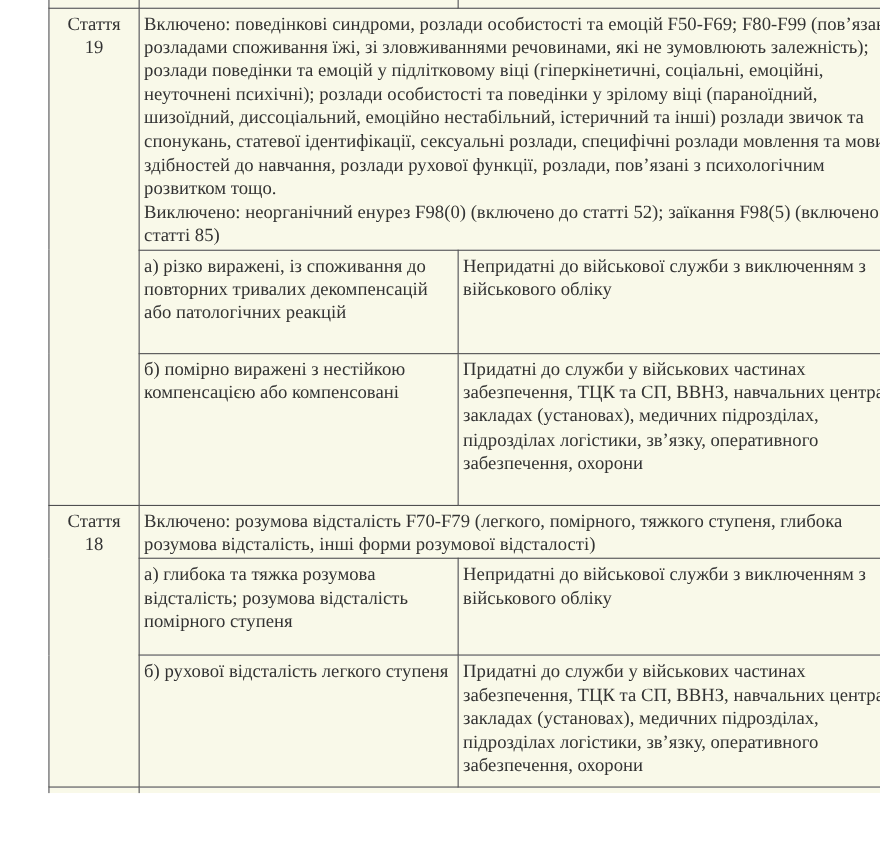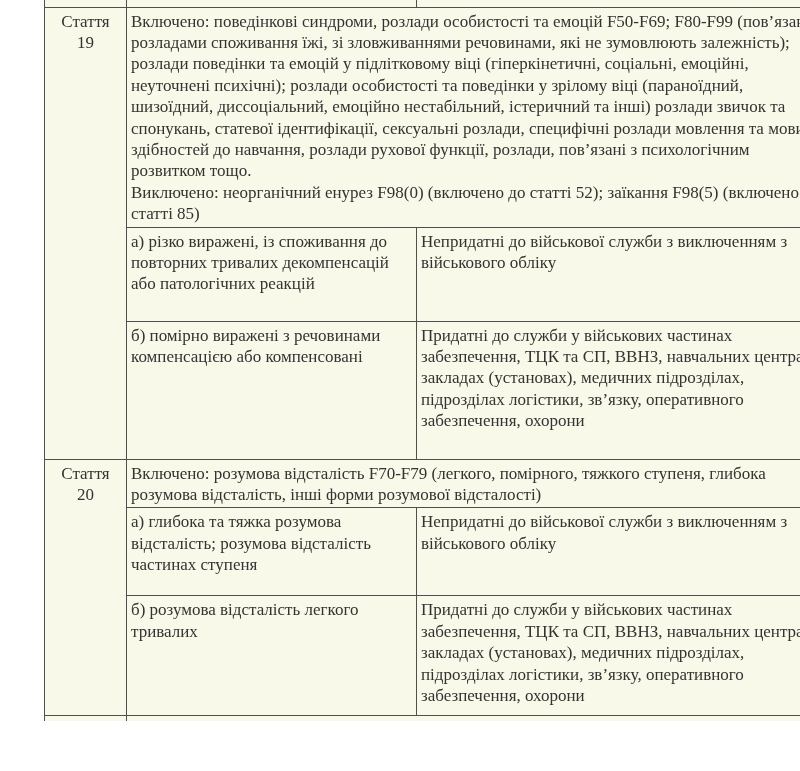--- a/index.html
+++ b/index.html
@@ -78,39 +78,39 @@
       <td class="desc-cell" colspan="2">
         <div class="para">Включено: поведінкові синдроми, розлади особистості та емоцій F50-F69; F80-F99 (пов’язані з розладами споживання їжі, зі зловживаннями речовинами, які не зумовлюють залежність); розлади поведінки та емоцій у підлітковому віці (гіперкінетичні, соціальні, емоційні, неуточнені психічні); розлади особистості та поведінки у зрілому віці (параноїдний, шизоїдний, диссоціальний, емоційно нестабільний, істеричний та інші) розлади звичок та спонукань, статевої ідентифікації, сексуальні розлади, специфічні розлади мовлення та мови, здібностей до навчання, розлади рухової функції, розлади, пов’язані з психологічним розвитком тощо.</div>
         <div class="para">Виключено: неорганічний енурез F98(0) (включено до статті 52); заїкання F98(5) (включено до статті 85)</div>
       </td>
     </tr>
     <tr>
       <td style="height:94px">а) різко виражені, із споживання до повторних тривалих декомпенсацій або патологічних реакцій</td>
       <td>Непридатні до військової служби з виключенням з військового обліку</td>
     </tr>
     <tr>
-      <td style="height:138px">б) помірно виражені з речовинами компенсацією або компенсовані</td>
+      <td style="height:138px">б) помірно виражені з нестійкою компенсацією або компенсовані</td>
       <td>Придатні до служби у військових частинах забезпечення, ТЦК та СП, ВВНЗ, навчальних центрах, закладах (установах), медичних підрозділах, підрозділах логістики, зв’язку, оперативного забезпечення, охорони</td>
     </tr>
 
     <tr>
       <td class="num-cell" rowspan="3" style="height:67px">
         <div>Стаття</div>
-        <div>20</div>
+        <div>18</div>
       </td>
       <td class="desc-cell" colspan="2">
         <div class="para">Включено: розумова відсталість F70-F79 (легкого, помірного, тяжкого ступеня, глибока розумова відсталість, інші форми розумової відсталості)</div>
       </td>
     </tr>
     <tr>
-      <td style="height:88px">а) глибока та тяжка розумова відсталість; розумова відсталість частинах ступеня</td>
+      <td style="height:88px">а) глибока та тяжка розумова відсталість; розумова відсталість помірного ступеня</td>
       <td>Непридатні до військової служби з виключенням з військового обліку</td>
     </tr>
     <tr>
-      <td style="height:120px">б) розумова відсталість легкого тривалих</td>
+      <td style="height:120px">б) рухової відсталість легкого ступеня</td>
       <td>Придатні до служби у військових частинах забезпечення, ТЦК та СП, ВВНЗ, навчальних центрах, закладах (установах), медичних підрозділах, підрозділах логістики, зв’язку, оперативного забезпечення, охорони</td>
     </tr>
 
     <tr class="partial-bottom">
       <td></td>
       <td class="navy-cell" colspan="2"></td>
     </tr>
   </tbody>
     </table>
 </div>

